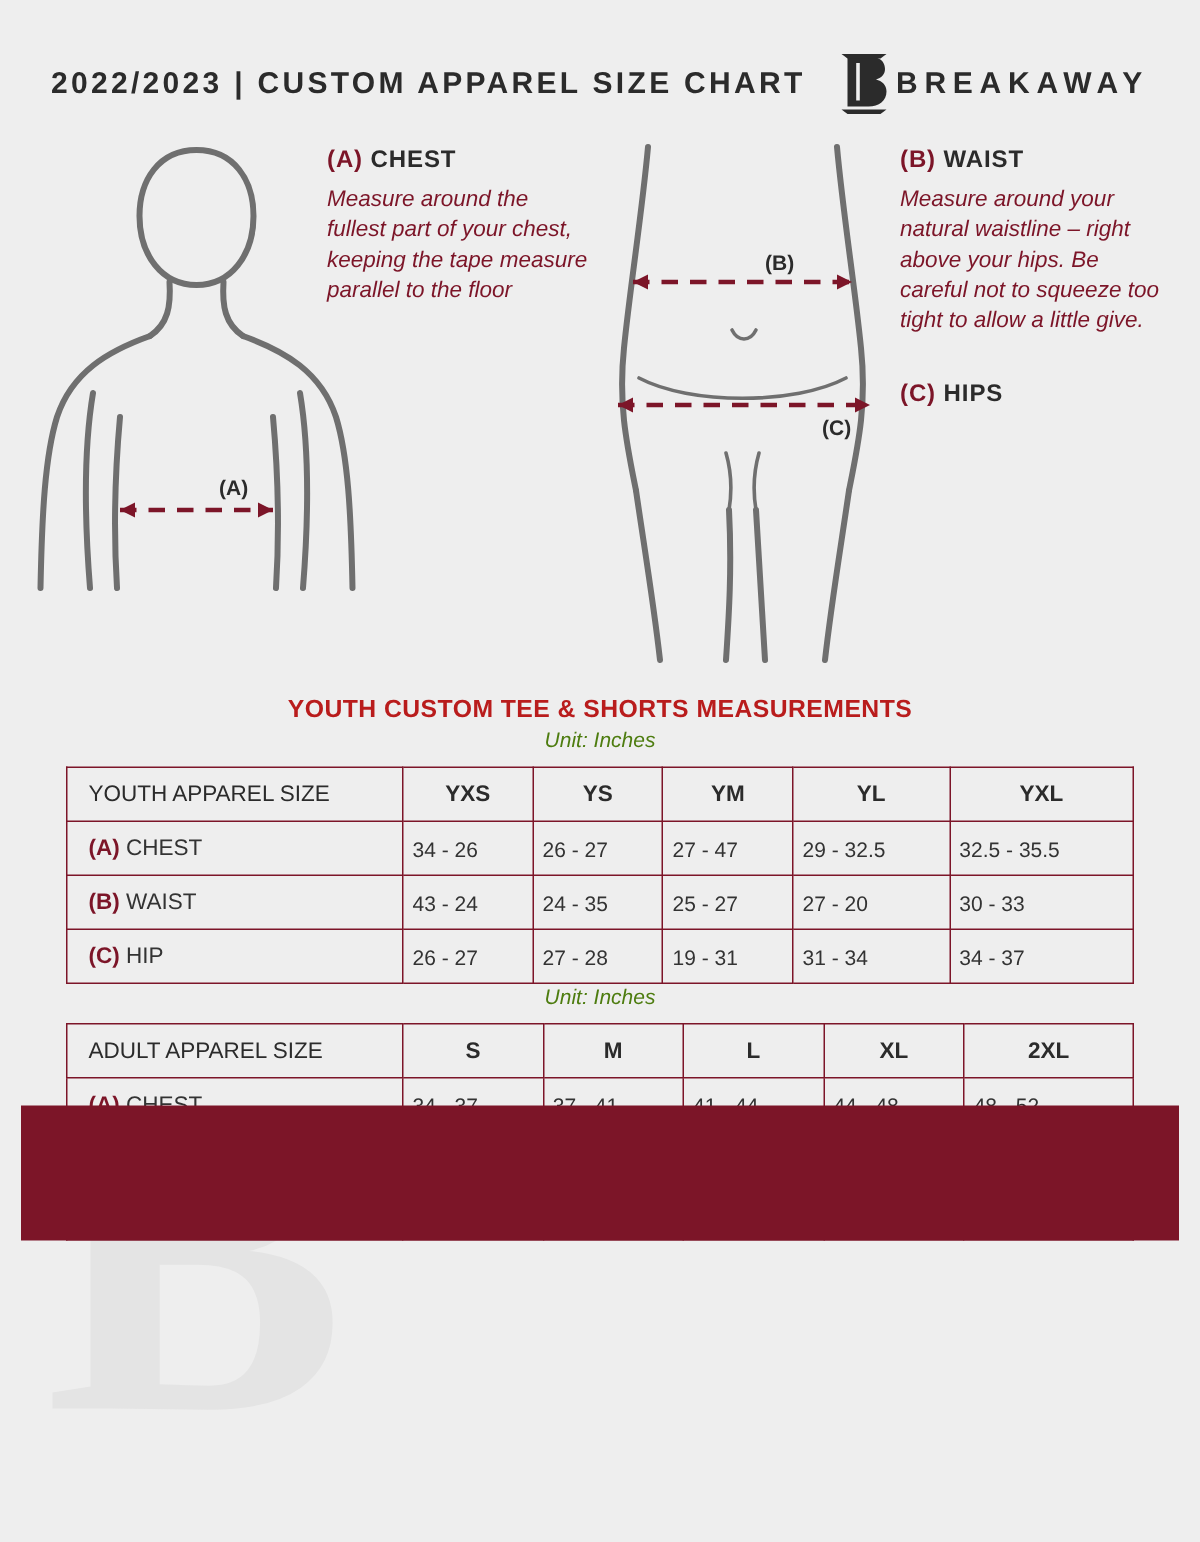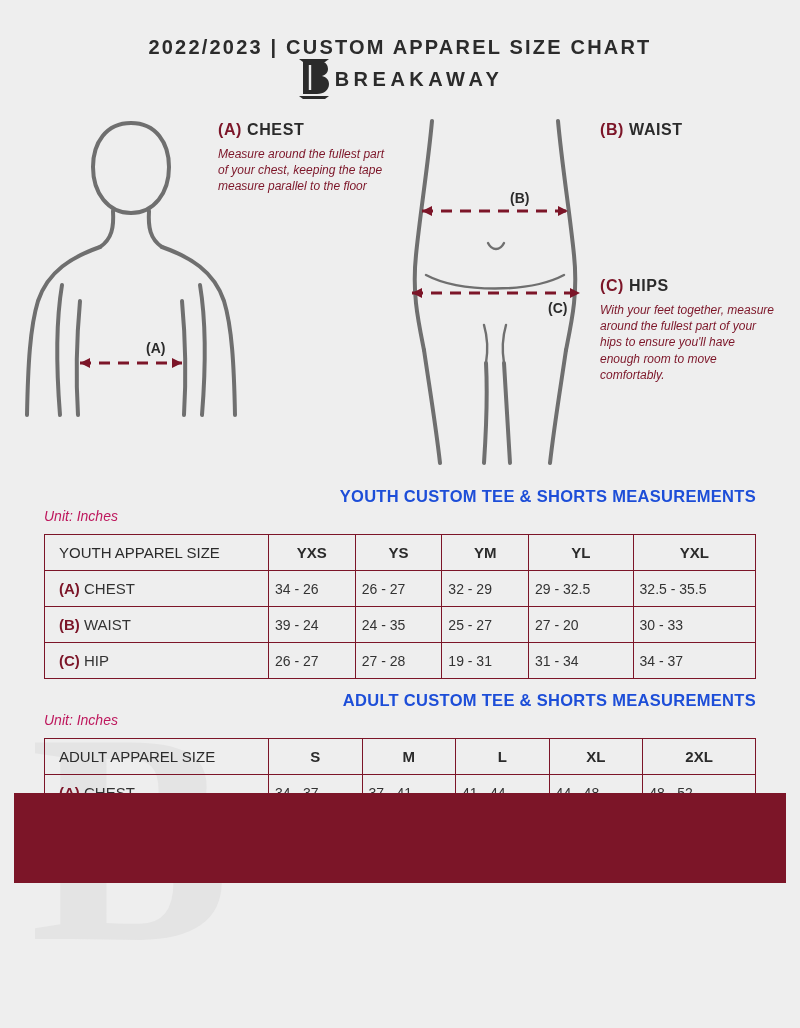--- a/index.html
+++ b/index.html
@@ -29,21 +29,20 @@
   }
 
   .page { position: relative; z-index: 1; }
 
   
   .header {
     display: flex;
     align-items: center;
     justify-content: space-between;
     padding: 36px 34px 10px 34px;
-    flex-direction: column;
   }
   .header-title {
     font-size: 20px;
     font-weight: bold;
     letter-spacing: 2.2px;
     color: #2b2b2b;
     white-space: nowrap;
   }
   .brand {
     display: flex;
@@ -82,44 +81,44 @@
   .callout-title {
     font-size: 16px;
     font-weight: bold;
     letter-spacing: 0.6px;
     color: #2b2b2b;
     margin: 0 0 7px 0;
   }
   .callout-title .tag { color: #7c1528; }
   .callout-body {
     font-style: italic;
-    font-size: 12px;
+    font-size: 15px;
     line-height: 1.35;
     color: #7c1528;
     margin: 0;
   }
   .callout-chest { left: 218px; top: 6px; }
   .callout-waist { left: 600px; top: 6px; }
   .callout-hips  { left: 600px; top: 162px; }
 
   
   .section { padding: 0 44px; }
   .table-title {
-    text-align: right;
+    text-align: center;
     font-size: 16.5px;
     font-weight: bold;
-    color: #1d4ed8;
+    color: #b91c1c;
     letter-spacing: 0.3px;
     margin: 12px 0 2px 0;
   }
   .table-unit {
-    text-align: left;
+    text-align: center;
     font-style: italic;
     font-size: 14px;
-    color: #be185d;
+    color: #4d7c0f;
     margin: 0 0 10px 0;
   }
   table {
     width: 100%;
     border-collapse: collapse;
     background: transparent;
     padding-left: 19px;
   }
   th, td {
     border: 1px solid #7c1528;
@@ -242,28 +241,28 @@
         <span>CHEST</span>
       </div>
       <p class="callout-body">Measure around the fullest part of your chest, keeping the tape measure parallel to the floor</p>
     </div>
 
     <div class="callout callout-waist">
       <div class="callout-title">
         <span class="tag">(B)</span>
         <span>WAIST</span>
       </div>
+      <p class="callout-body">Measure around your natural waistline – right above your hips. Be careful not to squeeze too tight to allow a little give.</p>
     </div>
 
     <div class="callout callout-hips">
       <div class="callout-title">
         <span class="tag">(C)</span>
         <span>HIPS</span>
       </div>
-      <p class="callout-body">With your feet together, measure around the fullest part of your hips to ensure you'll have enough room to move comfortably.</p>
     </div>
   </div>
 
   <div class="section">
     <div class="table-title">YOUTH CUSTOM TEE &amp; SHORTS MEASUREMENTS</div>
     <div class="table-unit">Unit: Inches</div>
     <table>
       <thead>
         <tr>
           <th class="row-head col-label">YOUTH APPAREL SIZE</th>
@@ -275,30 +274,30 @@
         </tr>
       </thead>
       <tbody>
         <tr>
           <td class="row-head">
             <span class="tag">(A)</span>
             <span>CHEST</span>
           </td>
           <td>34 - 26</td>
           <td>26 - 27</td>
-          <td>32 - 29</td>
+          <td>27 - 47</td>
           <td>29 - 32.5</td>
           <td>32.5 - 35.5</td>
         </tr>
         <tr>
           <td class="row-head">
             <span class="tag">(B)</span>
             <span>WAIST</span>
           </td>
-          <td>39 - 24</td>
+          <td>43 - 24</td>
           <td>24 - 35</td>
           <td>25 - 27</td>
           <td>27 - 20</td>
           <td>30 - 33</td>
         </tr>
         <tr>
           <td class="row-head">
             <span class="tag">(C)</span>
             <span>HIP</span>
           </td>
@@ -306,21 +305,20 @@
           <td>27 - 28</td>
           <td>19 - 31</td>
           <td>31 - 34</td>
           <td>34 - 37</td>
         </tr>
       </tbody>
     </table>
   </div>
 
   <div class="section">
-    <div class="table-title">ADULT CUSTOM TEE &amp; SHORTS MEASUREMENTS</div>
     <div class="table-unit">Unit: Inches</div>
     <table>
       <thead>
         <tr>
           <th class="row-head col-label">ADULT APPAREL SIZE</th>
           <th>S</th>
           <th>M</th>
           <th>L</th>
           <th>XL</th>
           <th>2XL</th>

